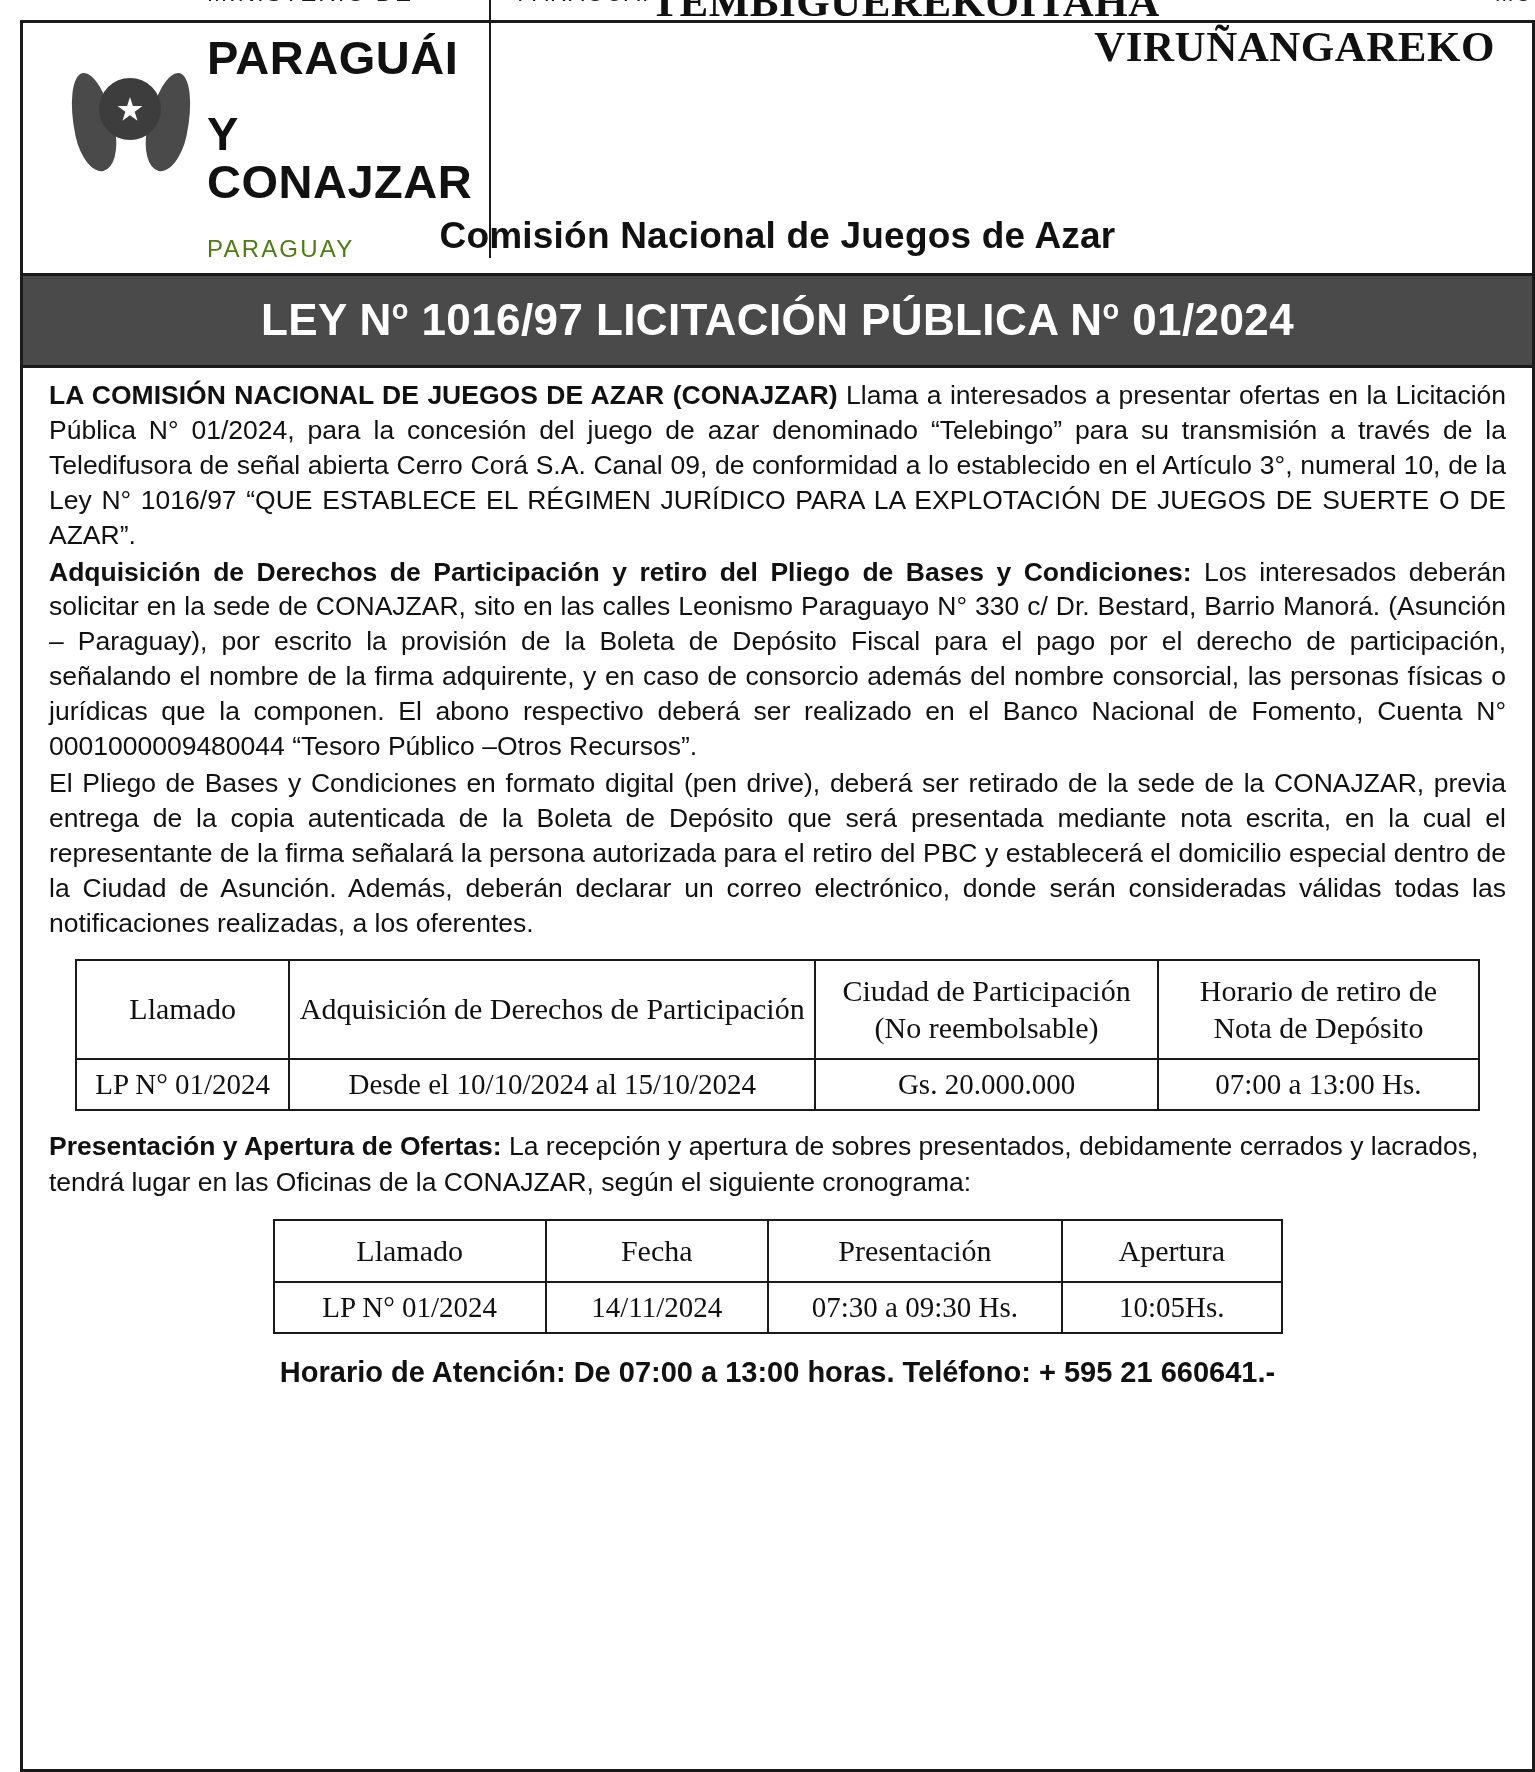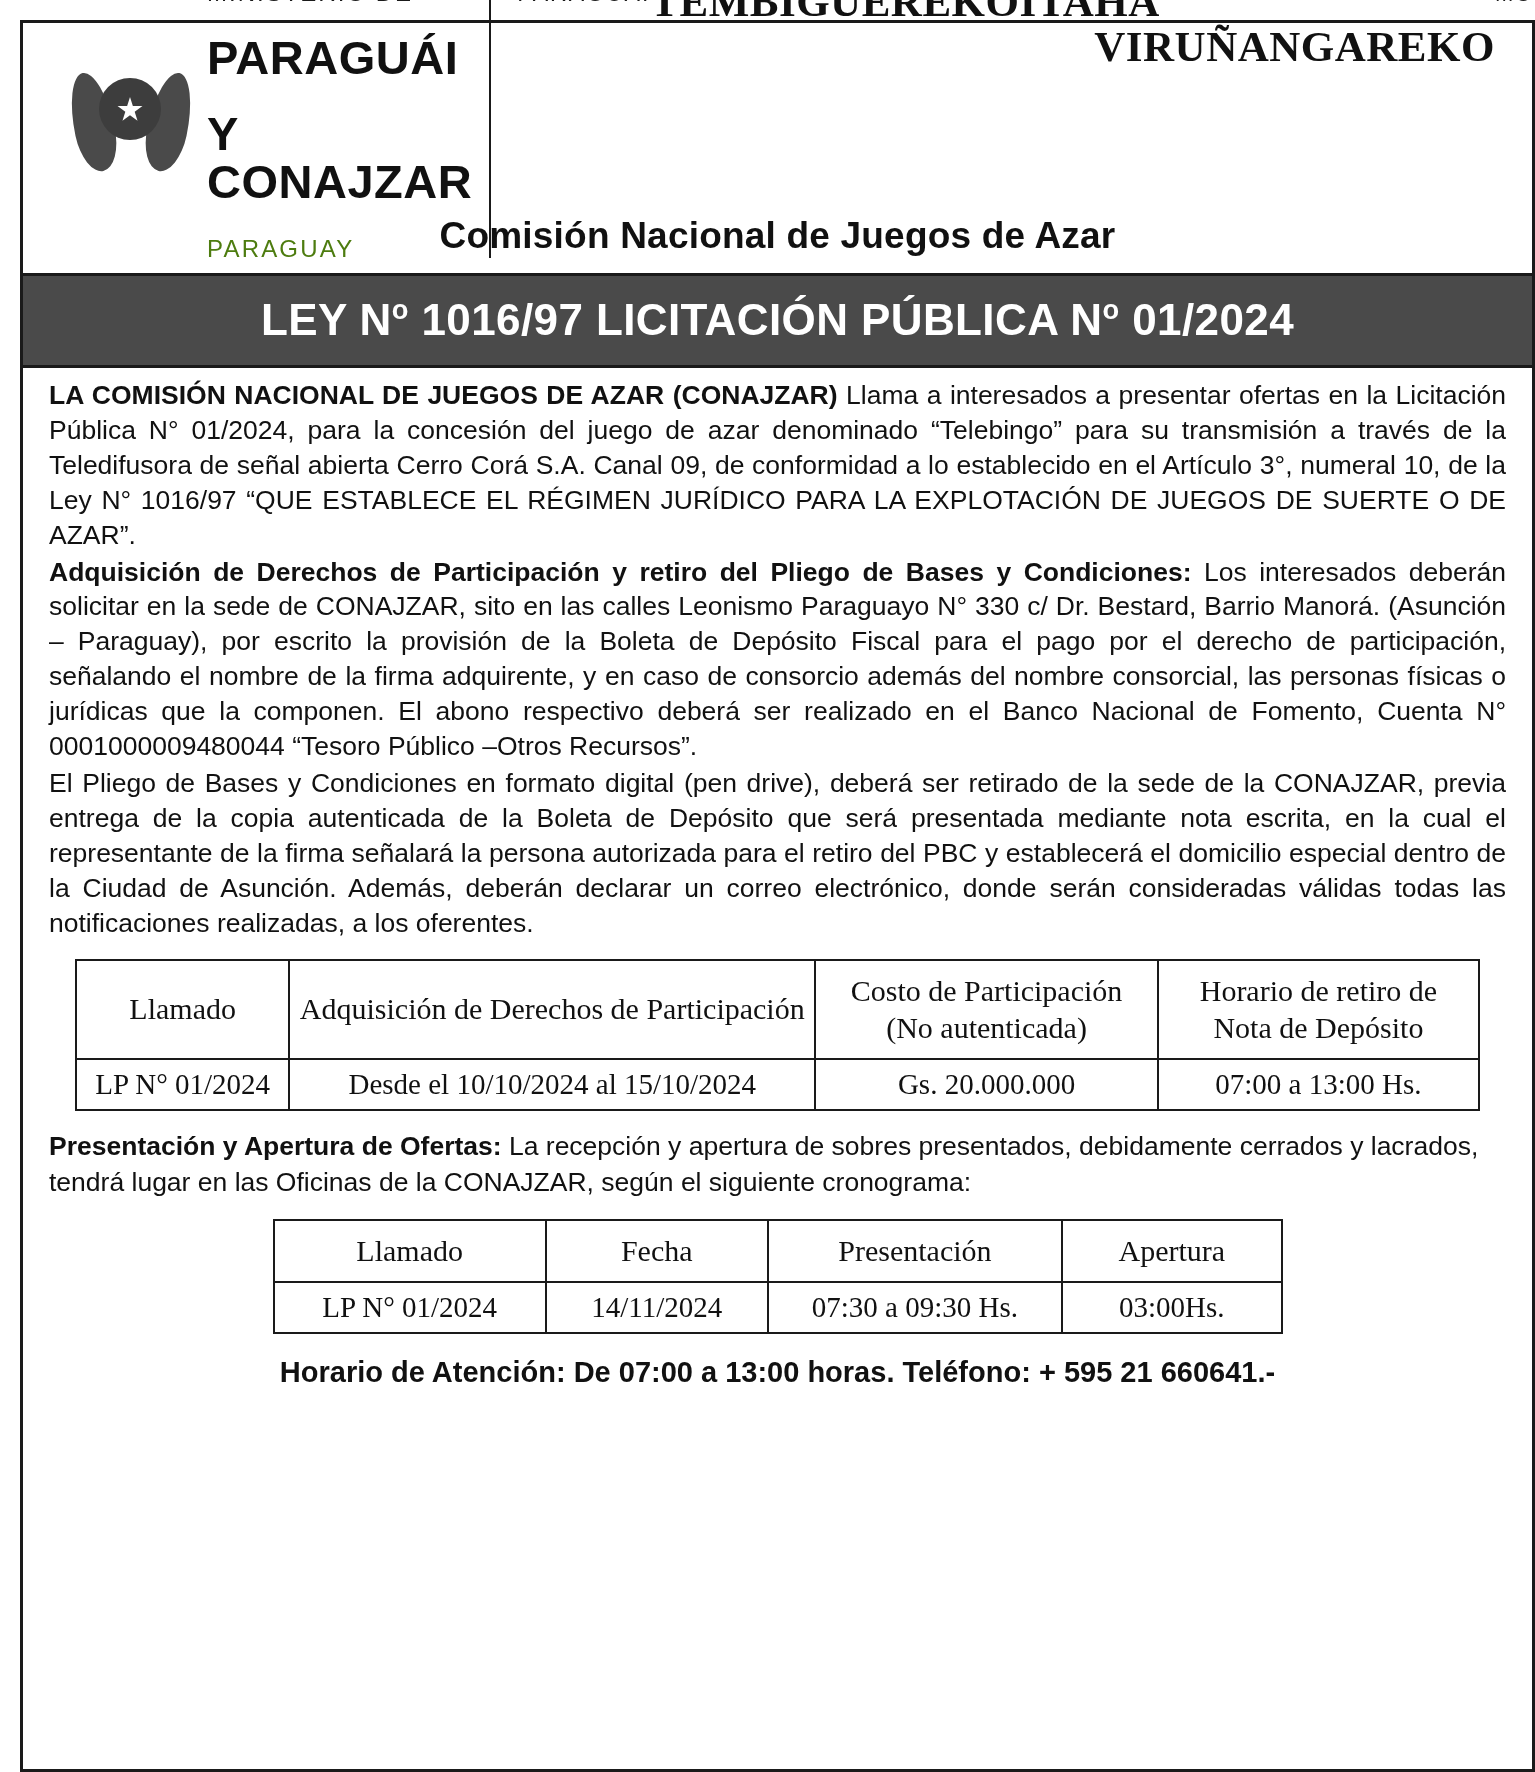--- a/index.html
+++ b/index.html
@@ -267,21 +267,21 @@
       <p class="just"><b>Adquisición de Derechos de Participación y retiro del Pliego de Bases y Condiciones:</b><span> Los interesados deberán solicitar en la sede de CONAJZAR, sito en las calles Leonismo Paraguayo N° 330 c/ Dr. Bestard, Barrio Manorá. (Asunción – Paraguay), por escrito la provisión de la Boleta de Depósito Fiscal para el pago por el derecho de participación, señalando el nombre de la firma adquirente, y en caso de consorcio además del nombre consorcial, las personas físicas o jurídicas que la componen. El abono respectivo deberá ser realizado en el Banco Nacional de Fomento, Cuenta N° 0001000009480044 “Tesoro Público –Otros Recursos”.</span></p>
       <p class="just">El Pliego de Bases y Condiciones en formato digital (pen drive), deberá ser retirado de la sede de la CONAJZAR, previa entrega de la copia autenticada de la Boleta de Depósito que será presentada mediante nota escrita, en la cual el representante de la firma señalará la persona autorizada para el retiro del PBC y establecerá el domicilio especial dentro de la Ciudad de Asunción. Además, deberán declarar un correo electrónico, donde serán consideradas válidas todas las notificaciones realizadas, a los oferentes.</p>
     </div>
 
     <div class="table-wrap1">
       <table class="t">
         <thead>
           <tr>
             <td style="width:180px">Llamado</td>
             <td style="width:470px">Adquisición de Derechos de Participación</td>
-            <td style="width:300px">Costo de Participación (No autenticada)</td>
+            <td style="width:300px">Ciudad de Participación (No reembolsable)</td>
             <td style="width:280px">Horario de retiro de Nota de Depósito</td>
           </tr>
         </thead>
         <tbody>
           <tr>
             <td>LP N° 01/2024</td>
             <td>Desde el 10/10/2024 al 15/10/2024</td>
             <td>Gs. 20.000.000</td>
             <td>07:00 a 13:00 Hs.</td>
           </tr>
@@ -301,21 +301,21 @@
             <td style="width:210px">Fecha</td>
             <td style="width:290px">Presentación</td>
             <td style="width:210px">Apertura</td>
           </tr>
         </thead>
         <tbody>
           <tr>
             <td>LP N° 01/2024</td>
             <td>14/11/2024</td>
             <td>07:30 a 09:30 Hs.</td>
-            <td>03:00Hs.</td>
+            <td>10:05Hs.</td>
           </tr>
         </tbody>
       </table>
     </div>
 
     <div class="footer-line">Horario de Atención: De 07:00 a 13:00 horas. Teléfono: + 595 21 660641.-</div>
 
   </div>
 </div>
 

